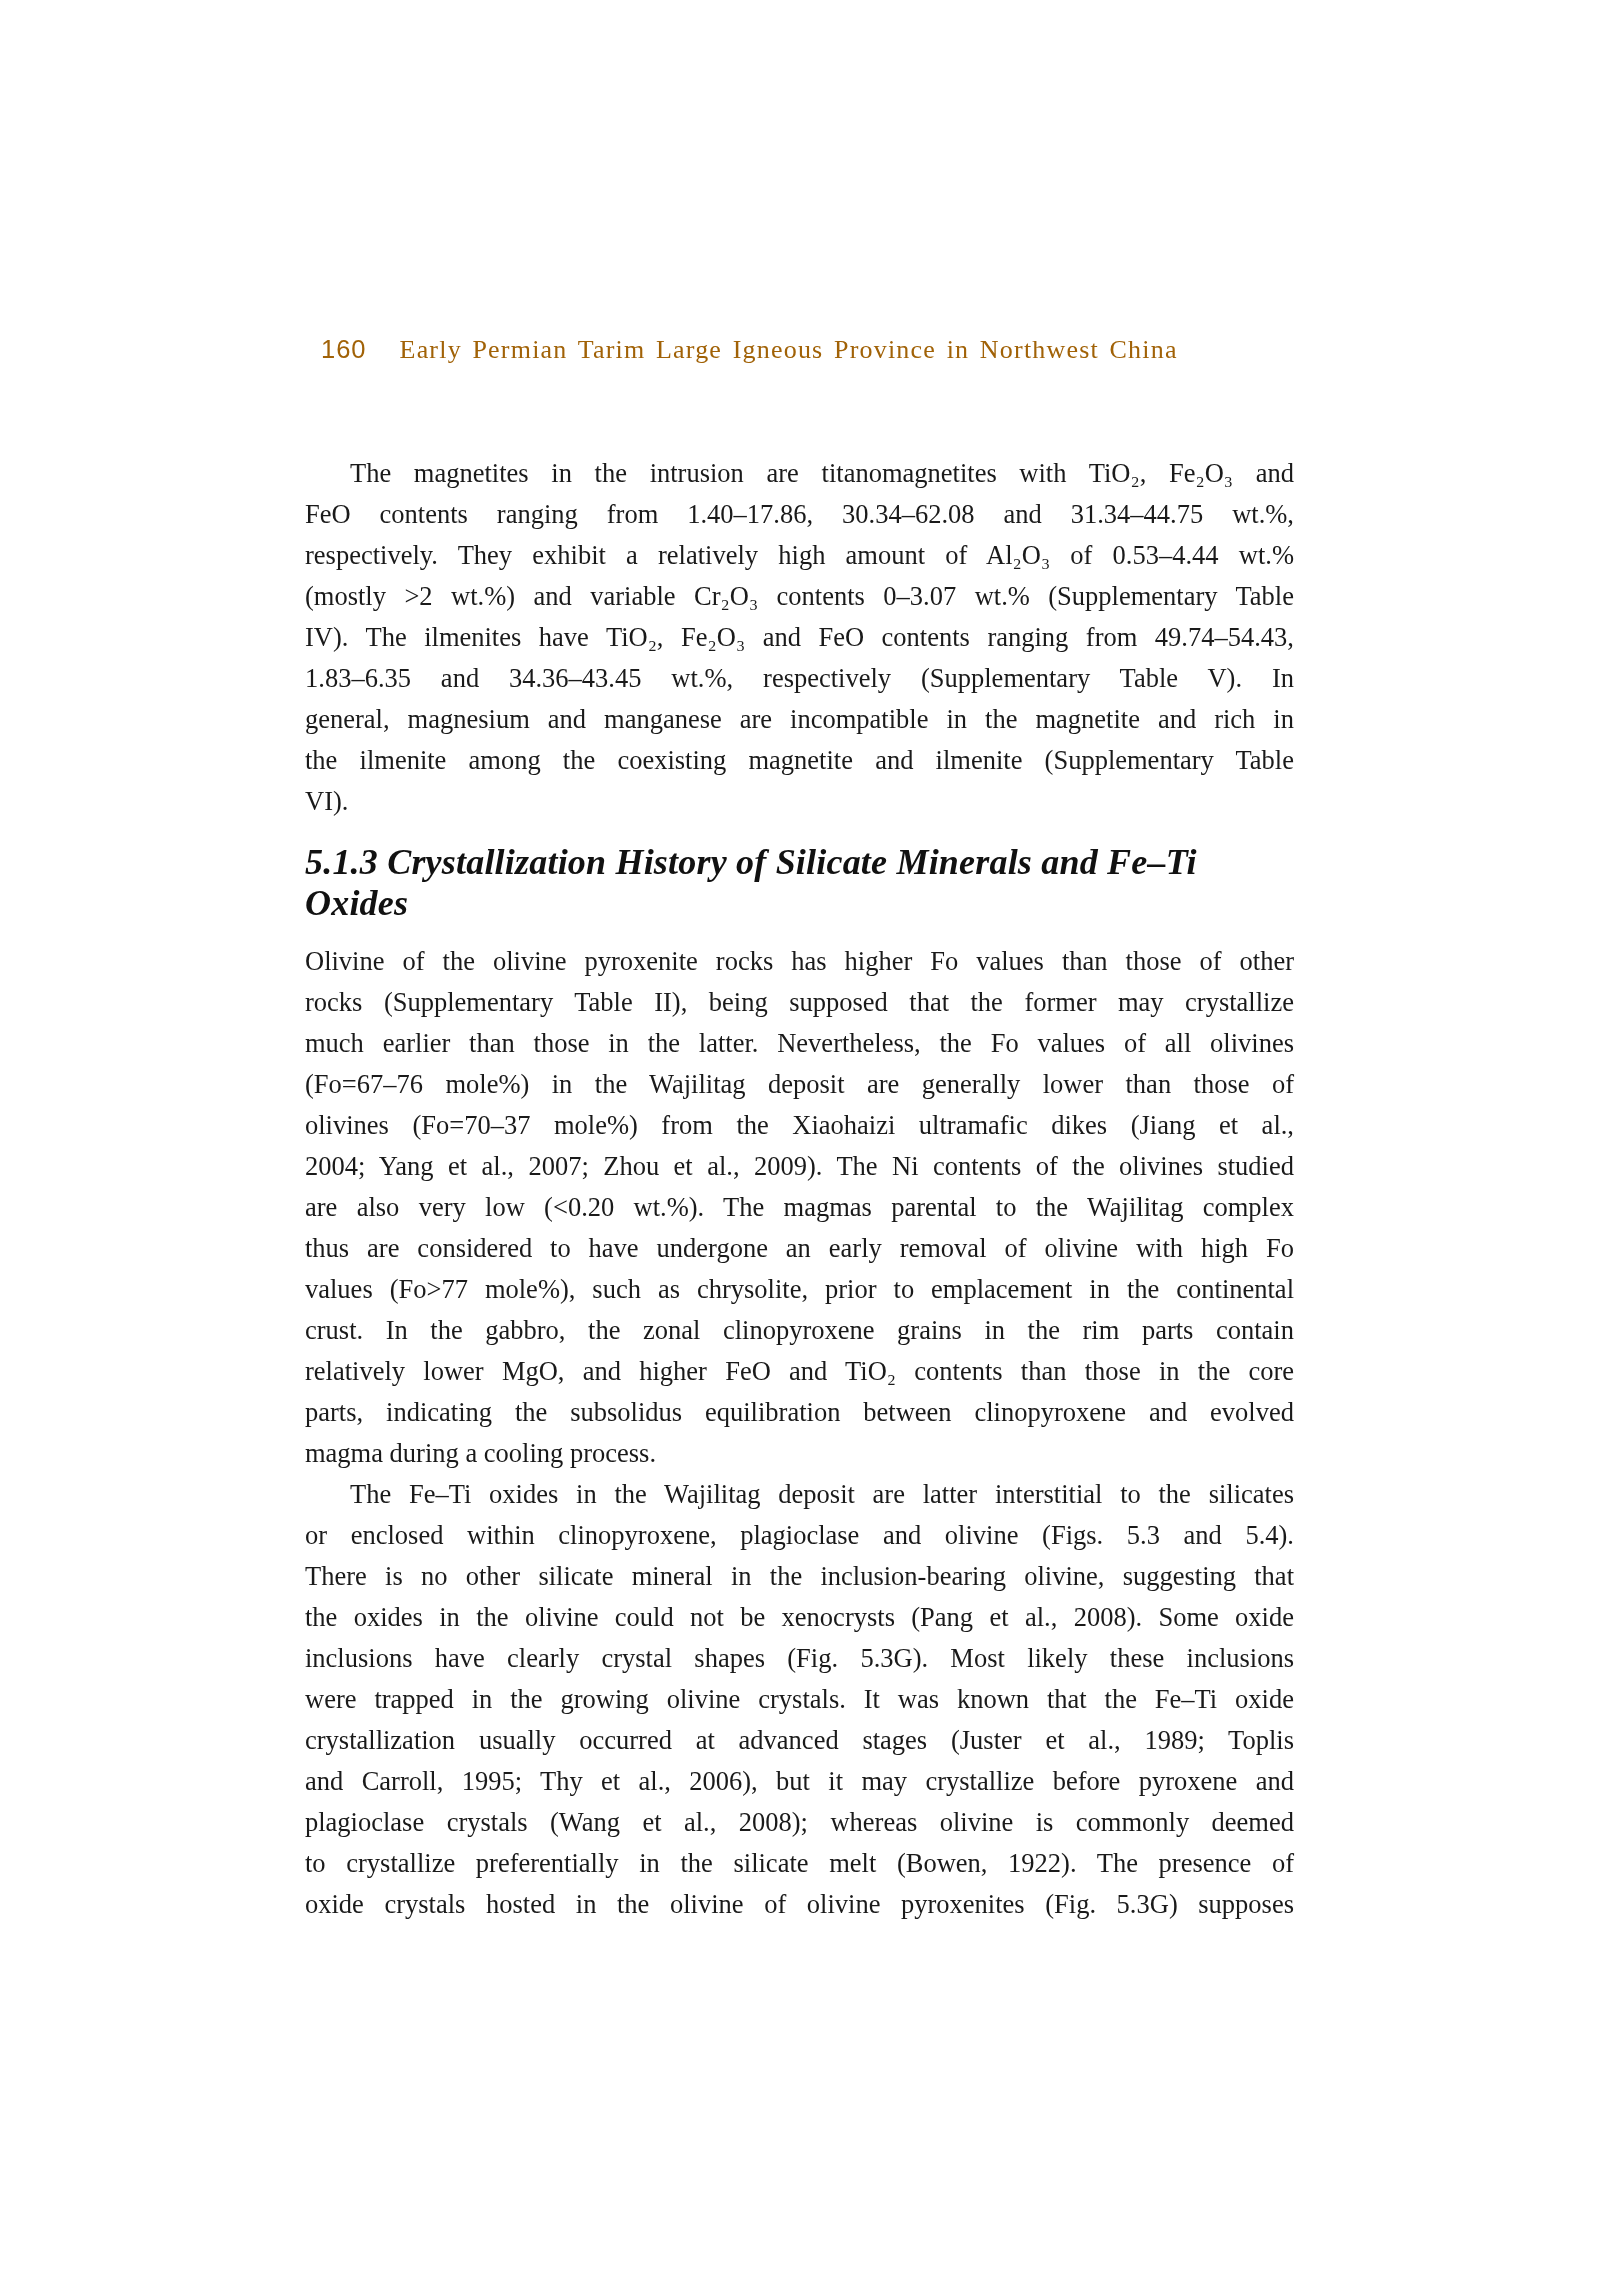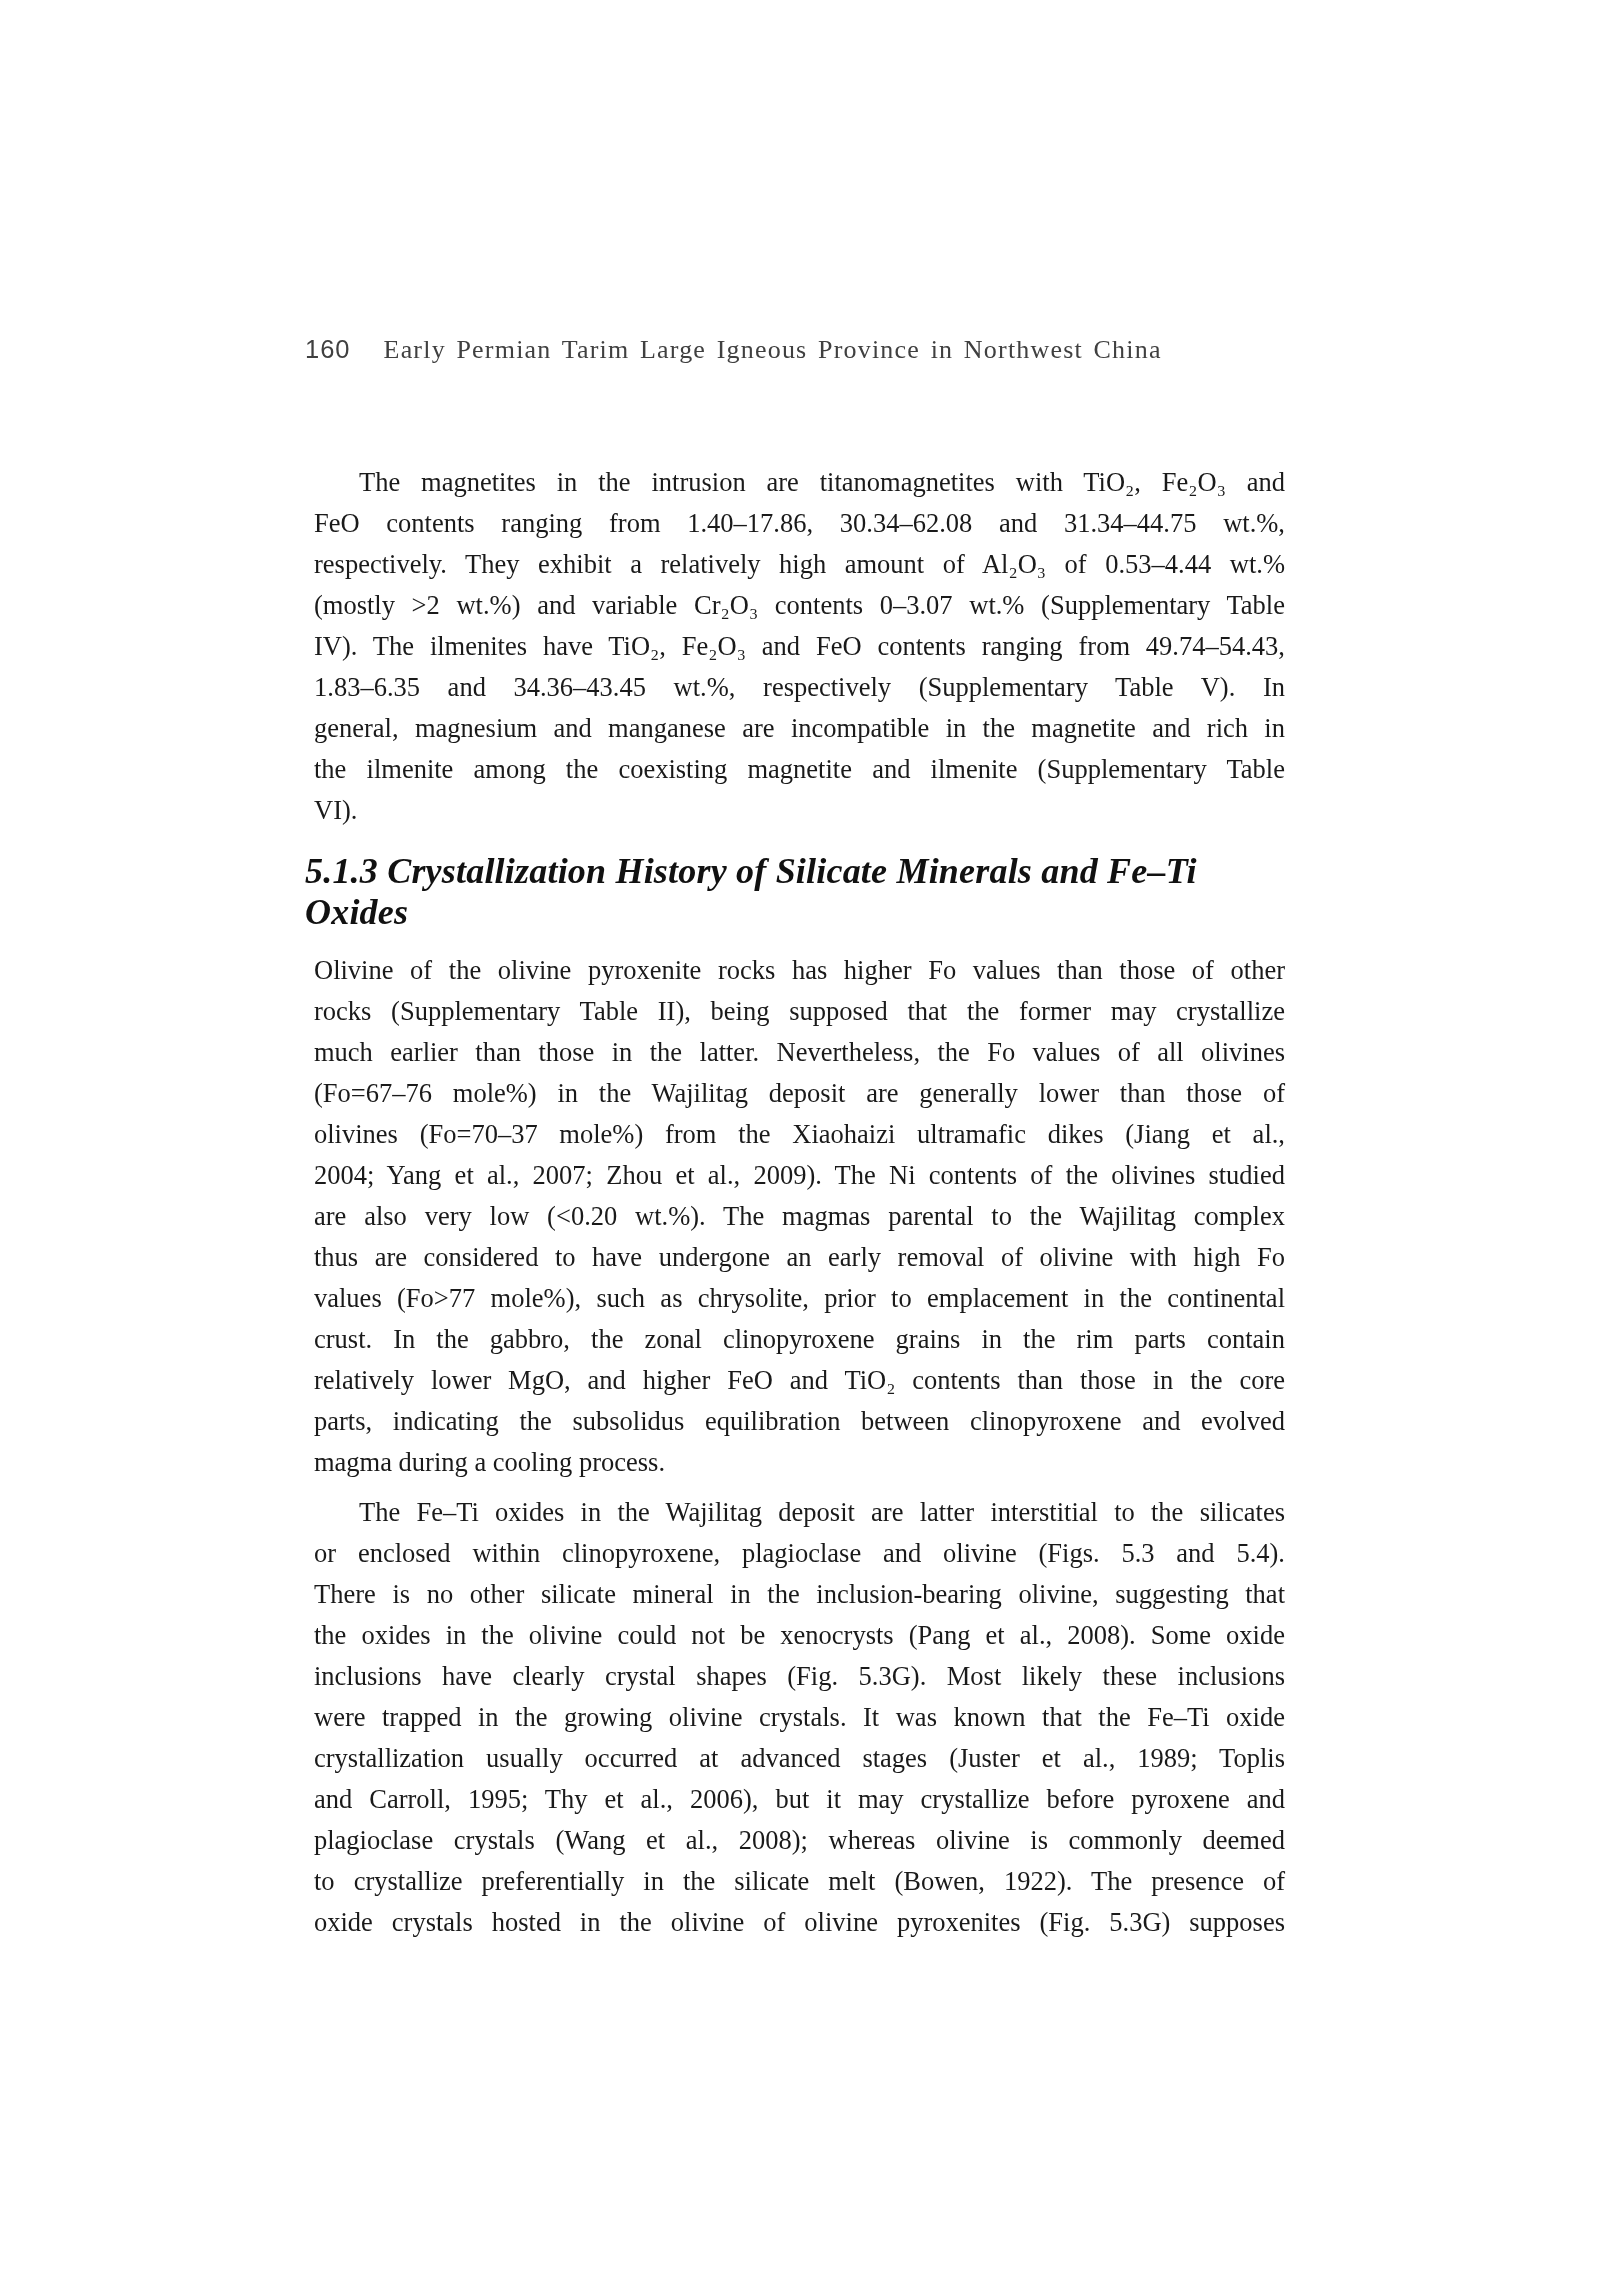--- a/index.html
+++ b/index.html
@@ -11,27 +11,27 @@
     position: relative;
     width: 1620px;
     height: 2292px;
     background: #ffffff;
     overflow: hidden;
     font-family: "Liberation Serif", "DejaVu Serif", serif;
     color: #1a1a1a;
   }
   .running-head {
     position: absolute;
-    left: 305px;
+    left: 321px;
     top: 335px;
     width: 989px;
     display: flex;
     align-items: baseline;
     white-space: nowrap;
-    color: #404040;
+    color: #a16207;
   }
   .page-num {
     font-family: "Liberation Sans", "DejaVu Sans", sans-serif;
     font-size: 25.5px;
     letter-spacing: 1px;
     margin-right: 33px;
   }
   .running-title {
     font-family: "Liberation Serif", "DejaVu Serif", serif;
     font-size: 26px;
@@ -40,21 +40,21 @@
   }
   .text-block {
     position: absolute;
     left: 305px;
     top: 453px;
     width: 989px;
     font-size: 26.5px;
     line-height: 41px;
   }
   .paragraph {
-    margin: 9px;
+    margin: 0;
     padding: 0;
   }
   .line {
     text-align: justify;
     text-align-last: justify;
     height: 41px;
     white-space: normal;
   }
   .line.para-end {
     text-align: left;

